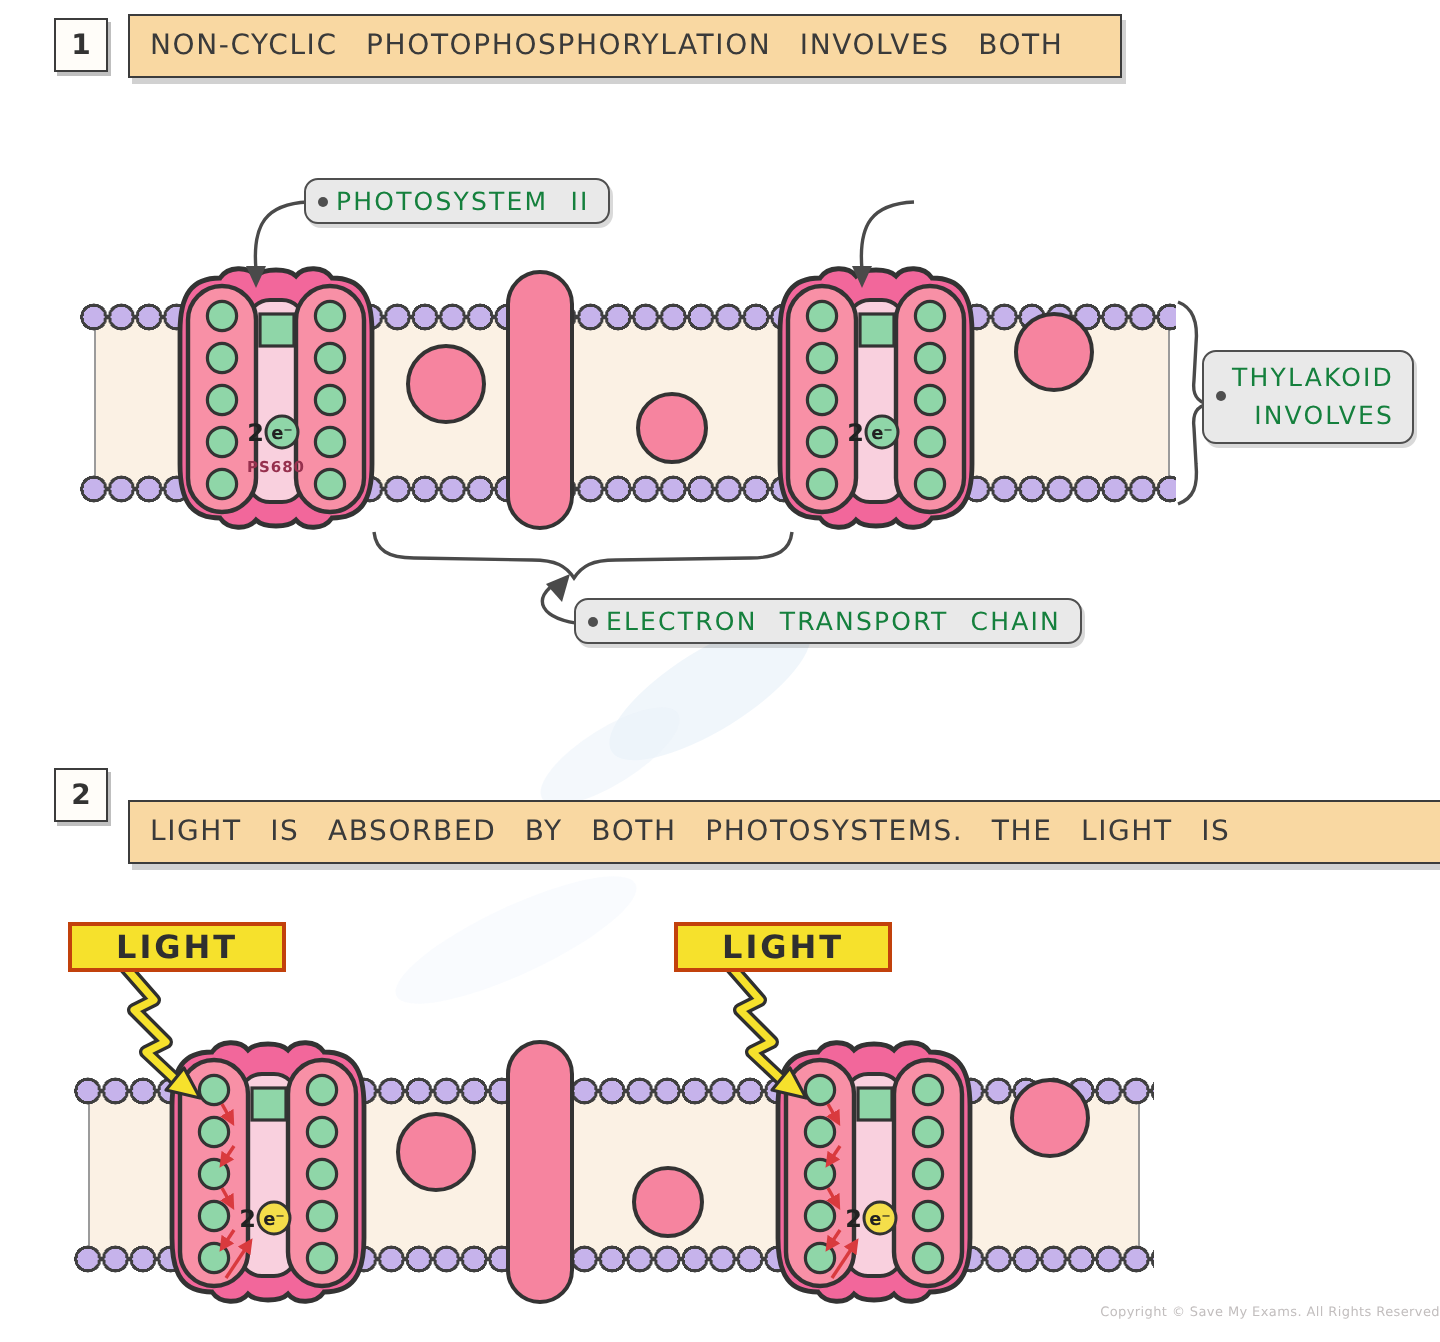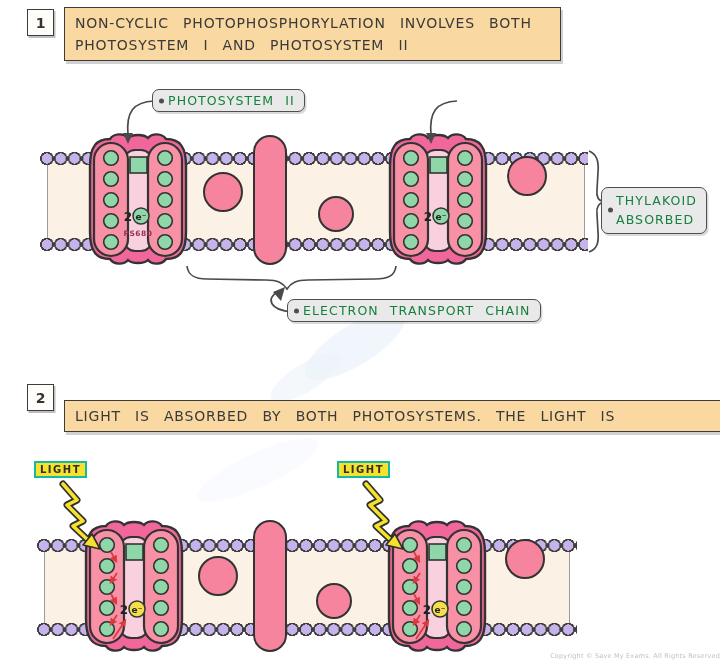--- a/index.html
+++ b/index.html
@@ -16,24 +16,24 @@
   
   .panel{position:absolute;z-index:7;background:#f9d8a2;border:1.9px solid #3c3c3c;box-sizing:border-box;
          box-shadow:2px 3px 0 rgba(0,0,0,.18);padding:4px 10px;color:#3a3a3a;
          font-size:14px;line-height:1.58;letter-spacing:.8px;word-spacing:9px;white-space:nowrap;}
   
   .tag{position:absolute;z-index:7;background:#e9e9e9;border:1.7px solid #4f4f4f;border-radius:7px;
        padding:3px 9px 3px 15px;font-size:12.5px;letter-spacing:1.1px;word-spacing:6px;color:#15803d;
        white-space:nowrap;box-shadow:1.5px 2px 0 rgba(0,0,0,.15);}
   .tag::before{content:"";position:absolute;left:5.5px;top:50%;transform:translateY(-50%);
        width:5px;height:5px;border-radius:50%;background:#4f4f4f;}
-  .tag.twoline{text-align:left;line-height:1.55;padding-left:14px;margin-top:12px;}
-  
-  .light{position:absolute;z-index:7;background:#f6e12c;border:2px solid #14b8a6;padding:1px 4px;
-         font-size:10px;font-weight:bold;letter-spacing:1.5px;color:#2f2f2f;}
+  .tag.twoline{text-align:right;line-height:1.55;padding-left:14px;}
+  
+  .light{position:absolute;z-index:7;background:#f6e12c;border:2px solid #c2410c;padding:1px 22px;
+         font-size:16px;font-weight:bold;letter-spacing:1.5px;color:#2f2f2f;}
   
   .cream{position:absolute;z-index:1;background:#fbf1e4;border-left:1.6px solid #9b9b9b;border-right:1.6px solid #9b9b9b;box-sizing:border-box;}
   .lipids{position:absolute;z-index:2;height:15px;background-repeat:repeat-x;
           background-image:radial-gradient(circle at 6.9px 7.5px,#c6b3eb 0 5.2px,#3f3f3f 5.2px 6.7px,transparent 6.8px);
           background-size:13.8px 15px;}
   .prot{position:absolute;z-index:3;background:#f6849f;border:2.2px solid #333;border-radius:50%;box-sizing:border-box;}
   .prot.oval{border-radius:17px;}
   .ps{position:absolute;z-index:4;width:104px;height:138px;}
   .copyright{position:absolute;z-index:7;left:0;top:652px;width:100%;text-align:right;
              font-size:6.5px;color:#c2bebe;letter-spacing:.2px;}
@@ -45,27 +45,26 @@
 
   <svg class="wm">
     <ellipse cx="355" cy="345" rx="58" ry="20" transform="rotate(-32 355 345)" fill="#e3eef8" opacity="0.55"></ellipse>
     <ellipse cx="305" cy="378" rx="40" ry="14" transform="rotate(-32 305 378)" fill="#e9f2fa" opacity="0.5"></ellipse>
     <ellipse cx="258" cy="470" rx="66" ry="17" transform="rotate(-25 258 470)" fill="#edf4fb" opacity="0.35"></ellipse>
   </svg>
 
   <div class="numbox" style="left:27px;top:9px">1</div>
   <div class="panel" style="left:64px;top:7px;width:497px">
     <div>NON-CYCLIC PHOTOPHOSPHORYLATION INVOLVES BOTH</div>
-    <div>PHOTOSYSTEM I AND PHOTOSYSTEM II</div>
   </div>
 
   <div class="tag" style="left:152px;top:89px">PHOTOSYSTEM II</div>
   <div class="tag twoline" style="left:601px;top:175px">
     <div>THYLAKOID</div>
-    <div>ABSORBED</div>
+    <div>INVOLVES</div>
   </div>
   <div class="tag" style="left:287px;top:299px">ELECTRON TRANSPORT CHAIN</div>
 
   <div class="cream" style="left:47px;top:158px;width:538px;height:87px"></div>
   <div class="lipids" style="left:40px;top:151px;width:548px"></div>
   <div class="lipids" style="left:40px;top:237px;width:548px"></div>
   <div class="prot" style="left:203px;top:172px;width:40px;height:40px"></div>
   <div class="prot oval" style="left:253px;top:135px;width:34px;height:130px"></div>
   <div class="prot" style="left:318px;top:196px;width:36px;height:36px"></div>
   <div class="prot" style="left:507px;top:156px;width:40px;height:40px"></div>

